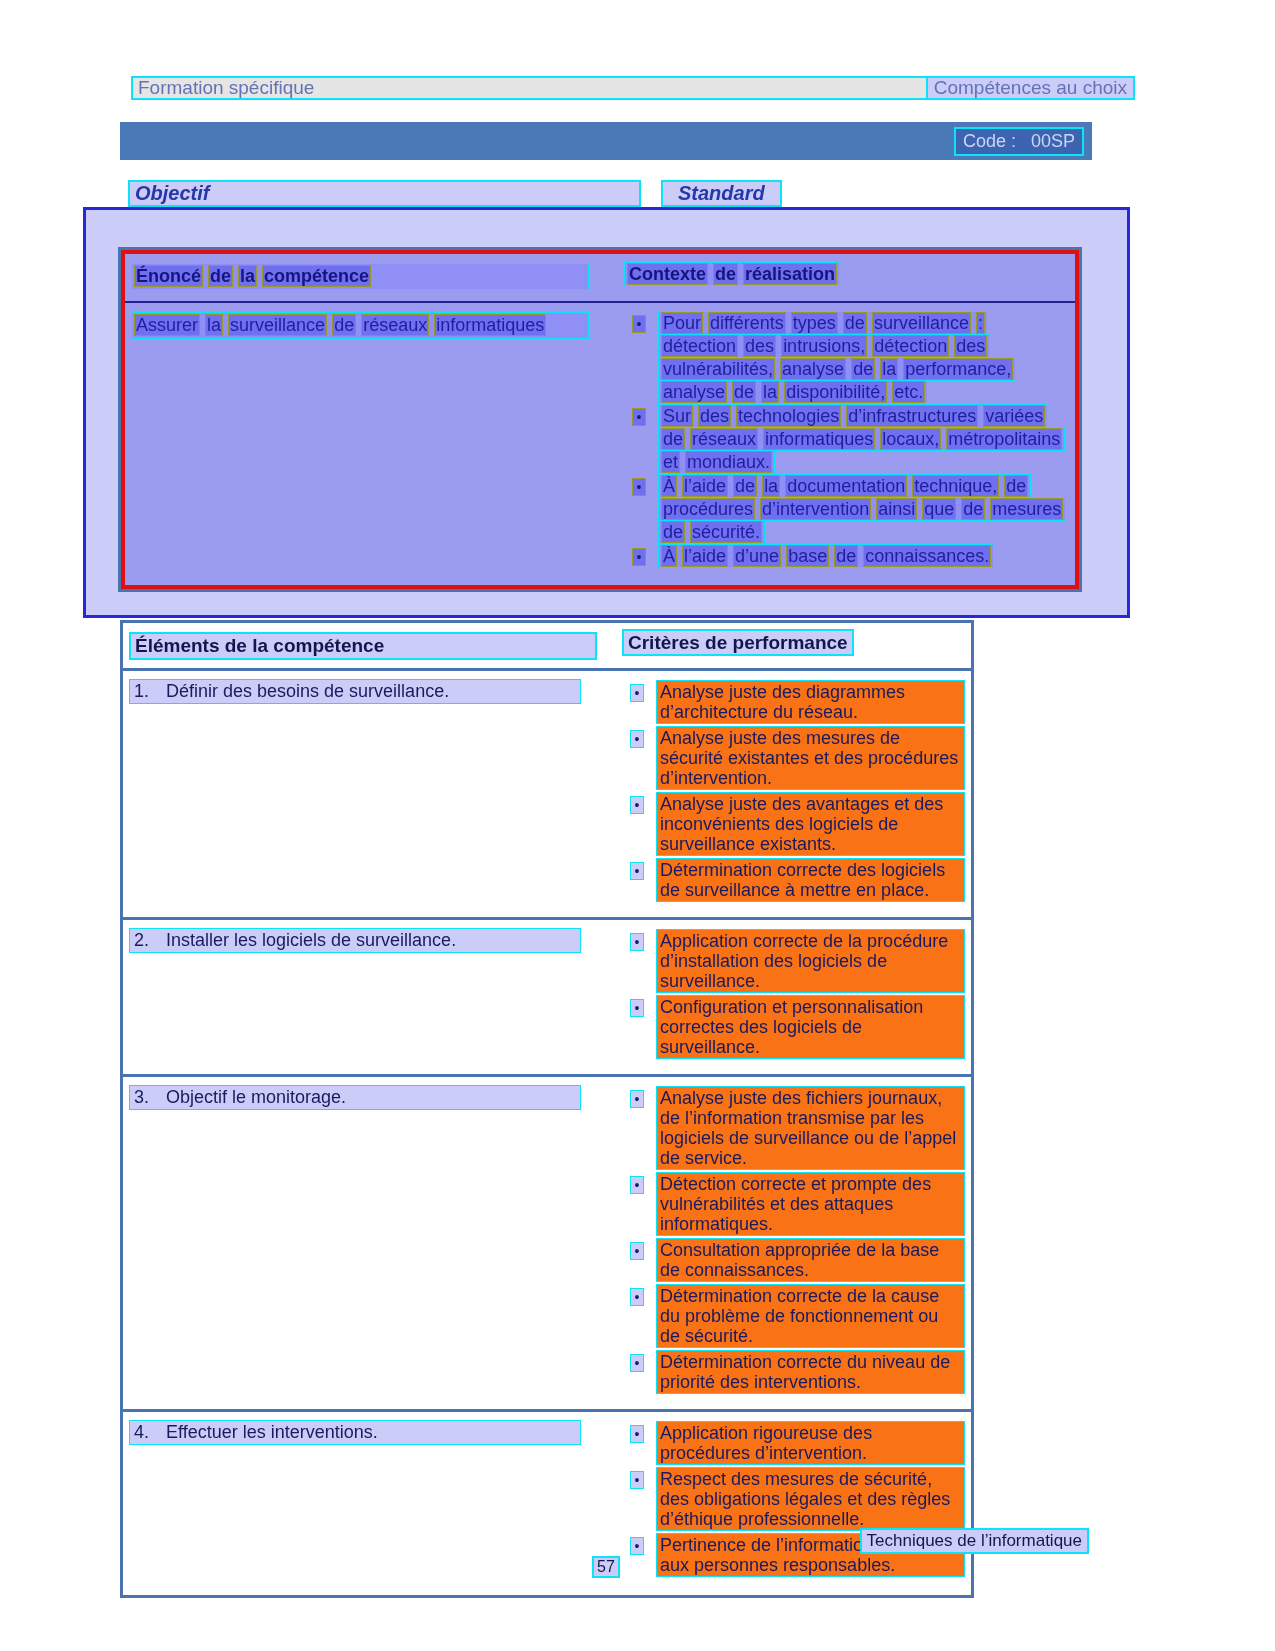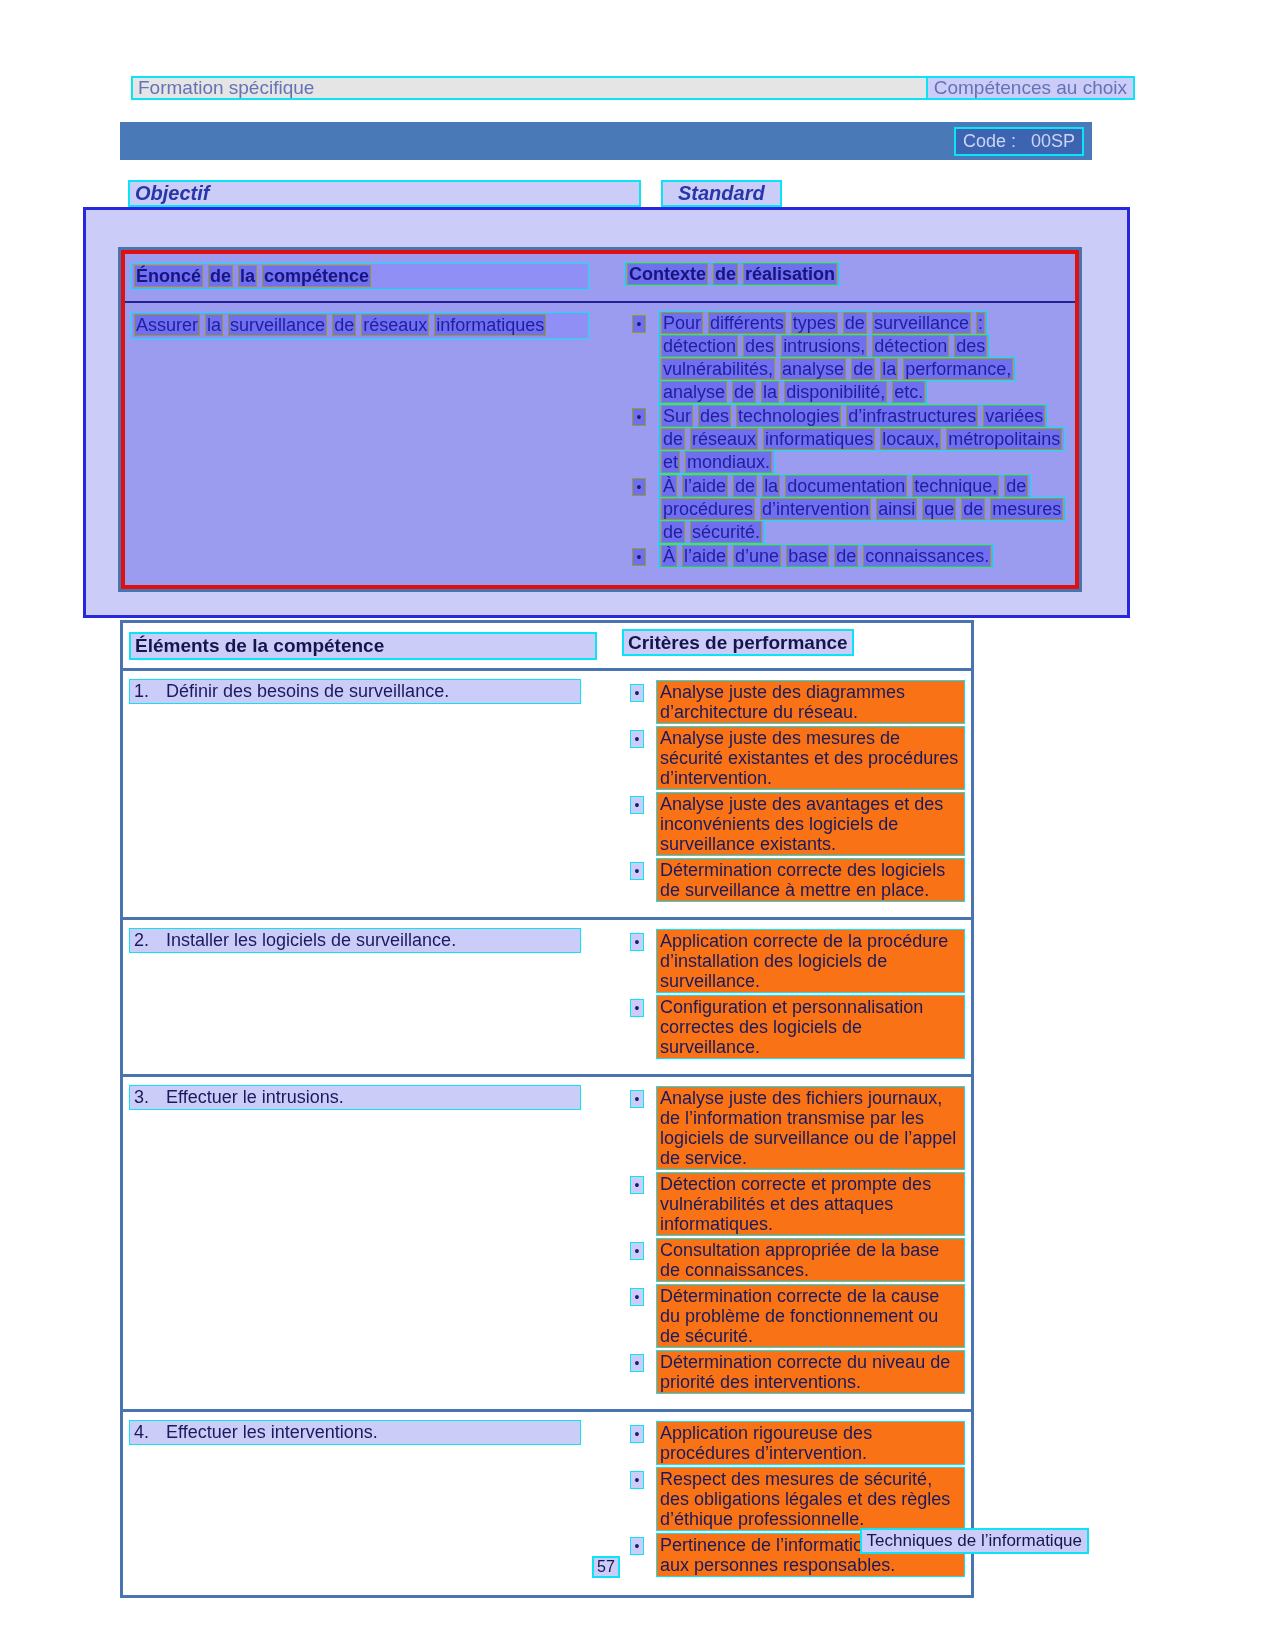--- a/index.html
+++ b/index.html
@@ -181,21 +181,21 @@
         </div>
         <div class="b-item">
           <span class="bul bul-t2">•</span>
           <span class="t2-txt">Configuration et personnalisation correctes des logiciels de surveillance.</span>
         </div>
       </div>
     </div>
 
     <div class="t2-row">
       <div>
-        <span class="t2-hl leftcell"><span class="num">3.</span><span>Effectuer le intrusions.</span></span>
+        <span class="t2-hl leftcell"><span class="num">3.</span><span>Objectif le monitorage.</span></span>
       </div>
       <div class="t2-right">
         <div class="b-item">
           <span class="bul bul-t2">•</span>
           <span class="t2-txt">Analyse juste des fichiers journaux, de l’information transmise par les logiciels de surveillance ou de l’appel de service.</span>
         </div>
         <div class="b-item">
           <span class="bul bul-t2">•</span>
           <span class="t2-txt">Détection correcte et prompte des vulnérabilités et des attaques informatiques.</span>
         </div>

